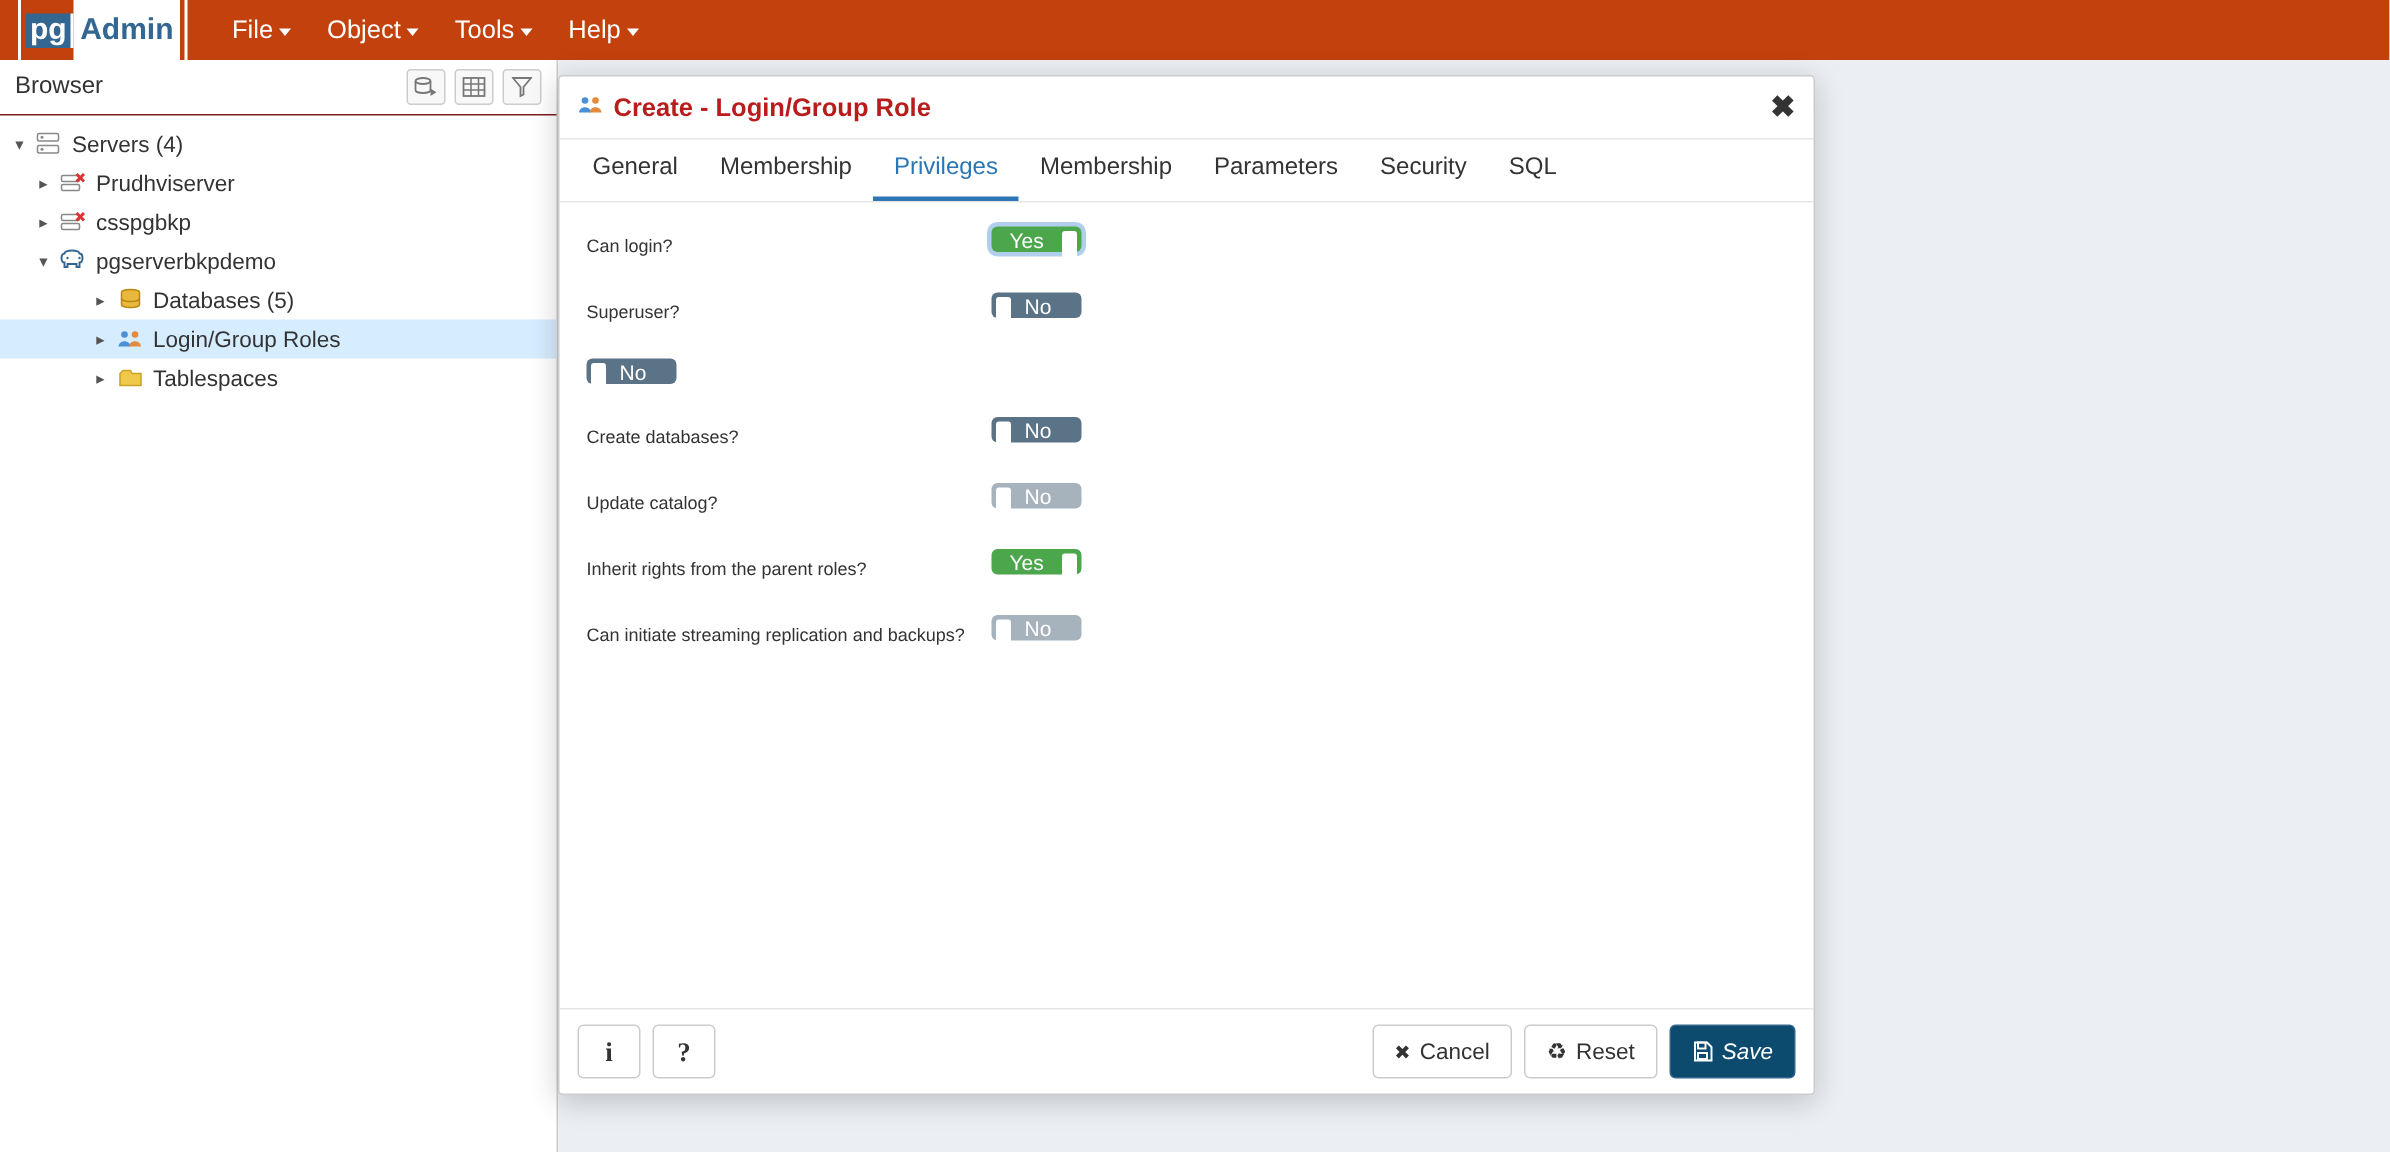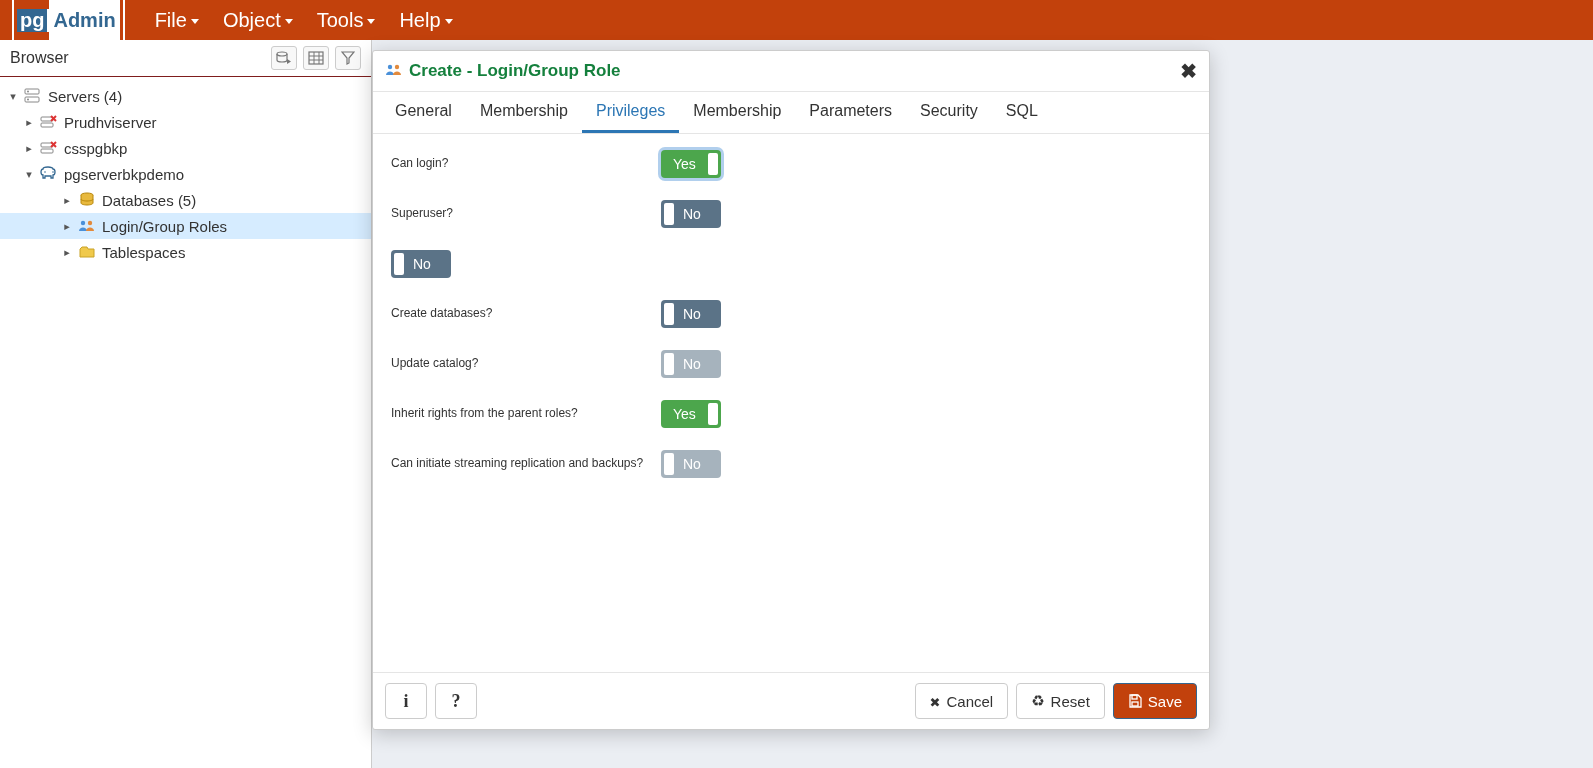--- a/index.html
+++ b/index.html
@@ -42,21 +42,21 @@
     background: #fff;
     color: #336791;
     padding: 16px 4px;
   }
   .menu {
     display: flex;
     gap: 24px;
   }
   .menu-item {
     color: #fff;
-    font-size: 20px;
+    font-size: 17px;
     cursor: pointer;
     display: flex;
     align-items: center;
     gap: 4px;
   }
   .caret-down {
     width: 0; height: 0;
     border-left: 4px solid transparent;
     border-right: 4px solid transparent;
     border-top: 5px solid #fff;
@@ -162,21 +162,21 @@
     align-items: center;
     padding: 8px 12px;
     border-bottom: 1px solid #e5e5e5;
   }
   .dialog-header-icon {
     margin-right: 6px;
   }
   .dialog-title {
     font-size: 17px;
     font-weight: bold;
-    color: #15803d;
+    color: #b91c1c;
     flex: 1;
   }
   .dialog-close {
     font-size: 20px;
     font-weight: bold;
     cursor: pointer;
     color: #333;
   }
   .dialog-tabs {
     display: flex;
@@ -206,21 +206,21 @@
   }
   .form-label {
     width: 270px;
     font-size: 12px;
     color: #333;
     padding-top: 4px;
     line-height: 1.5;
   }
   .toggle {
     width: 60px;
-    height: 28px;
+    height: 17px;
     border-radius: 4px;
     display: flex;
     align-items: center;
     position: relative;
     color: #fff;
     font-size: 14px;
     font-weight: 500;
   }
   .toggle .handle {
     position: absolute;
@@ -262,23 +262,24 @@
     color: #333;
   }
   .btn.icon-only {
     width: 42px;
     justify-content: center;
     font-weight: bold;
     font-size: 18px;
     font-family: Georgia, serif;
   }
   .btn.primary {
-    background: #c2410c;
+    background: #0c4a6e;
     border-color: #326690;
     color: #fff;
+    font-style: italic;
   }
   .x-icon::before { content: "✖"; font-size: 13px; }
   .recycle-icon::before { content: "♻"; font-size: 15px; }
   .save-svg { width:14px; height:14px; }
 </style>
 </head>
 <body>
 
 <div class="topbar">
   <div class="brand">

